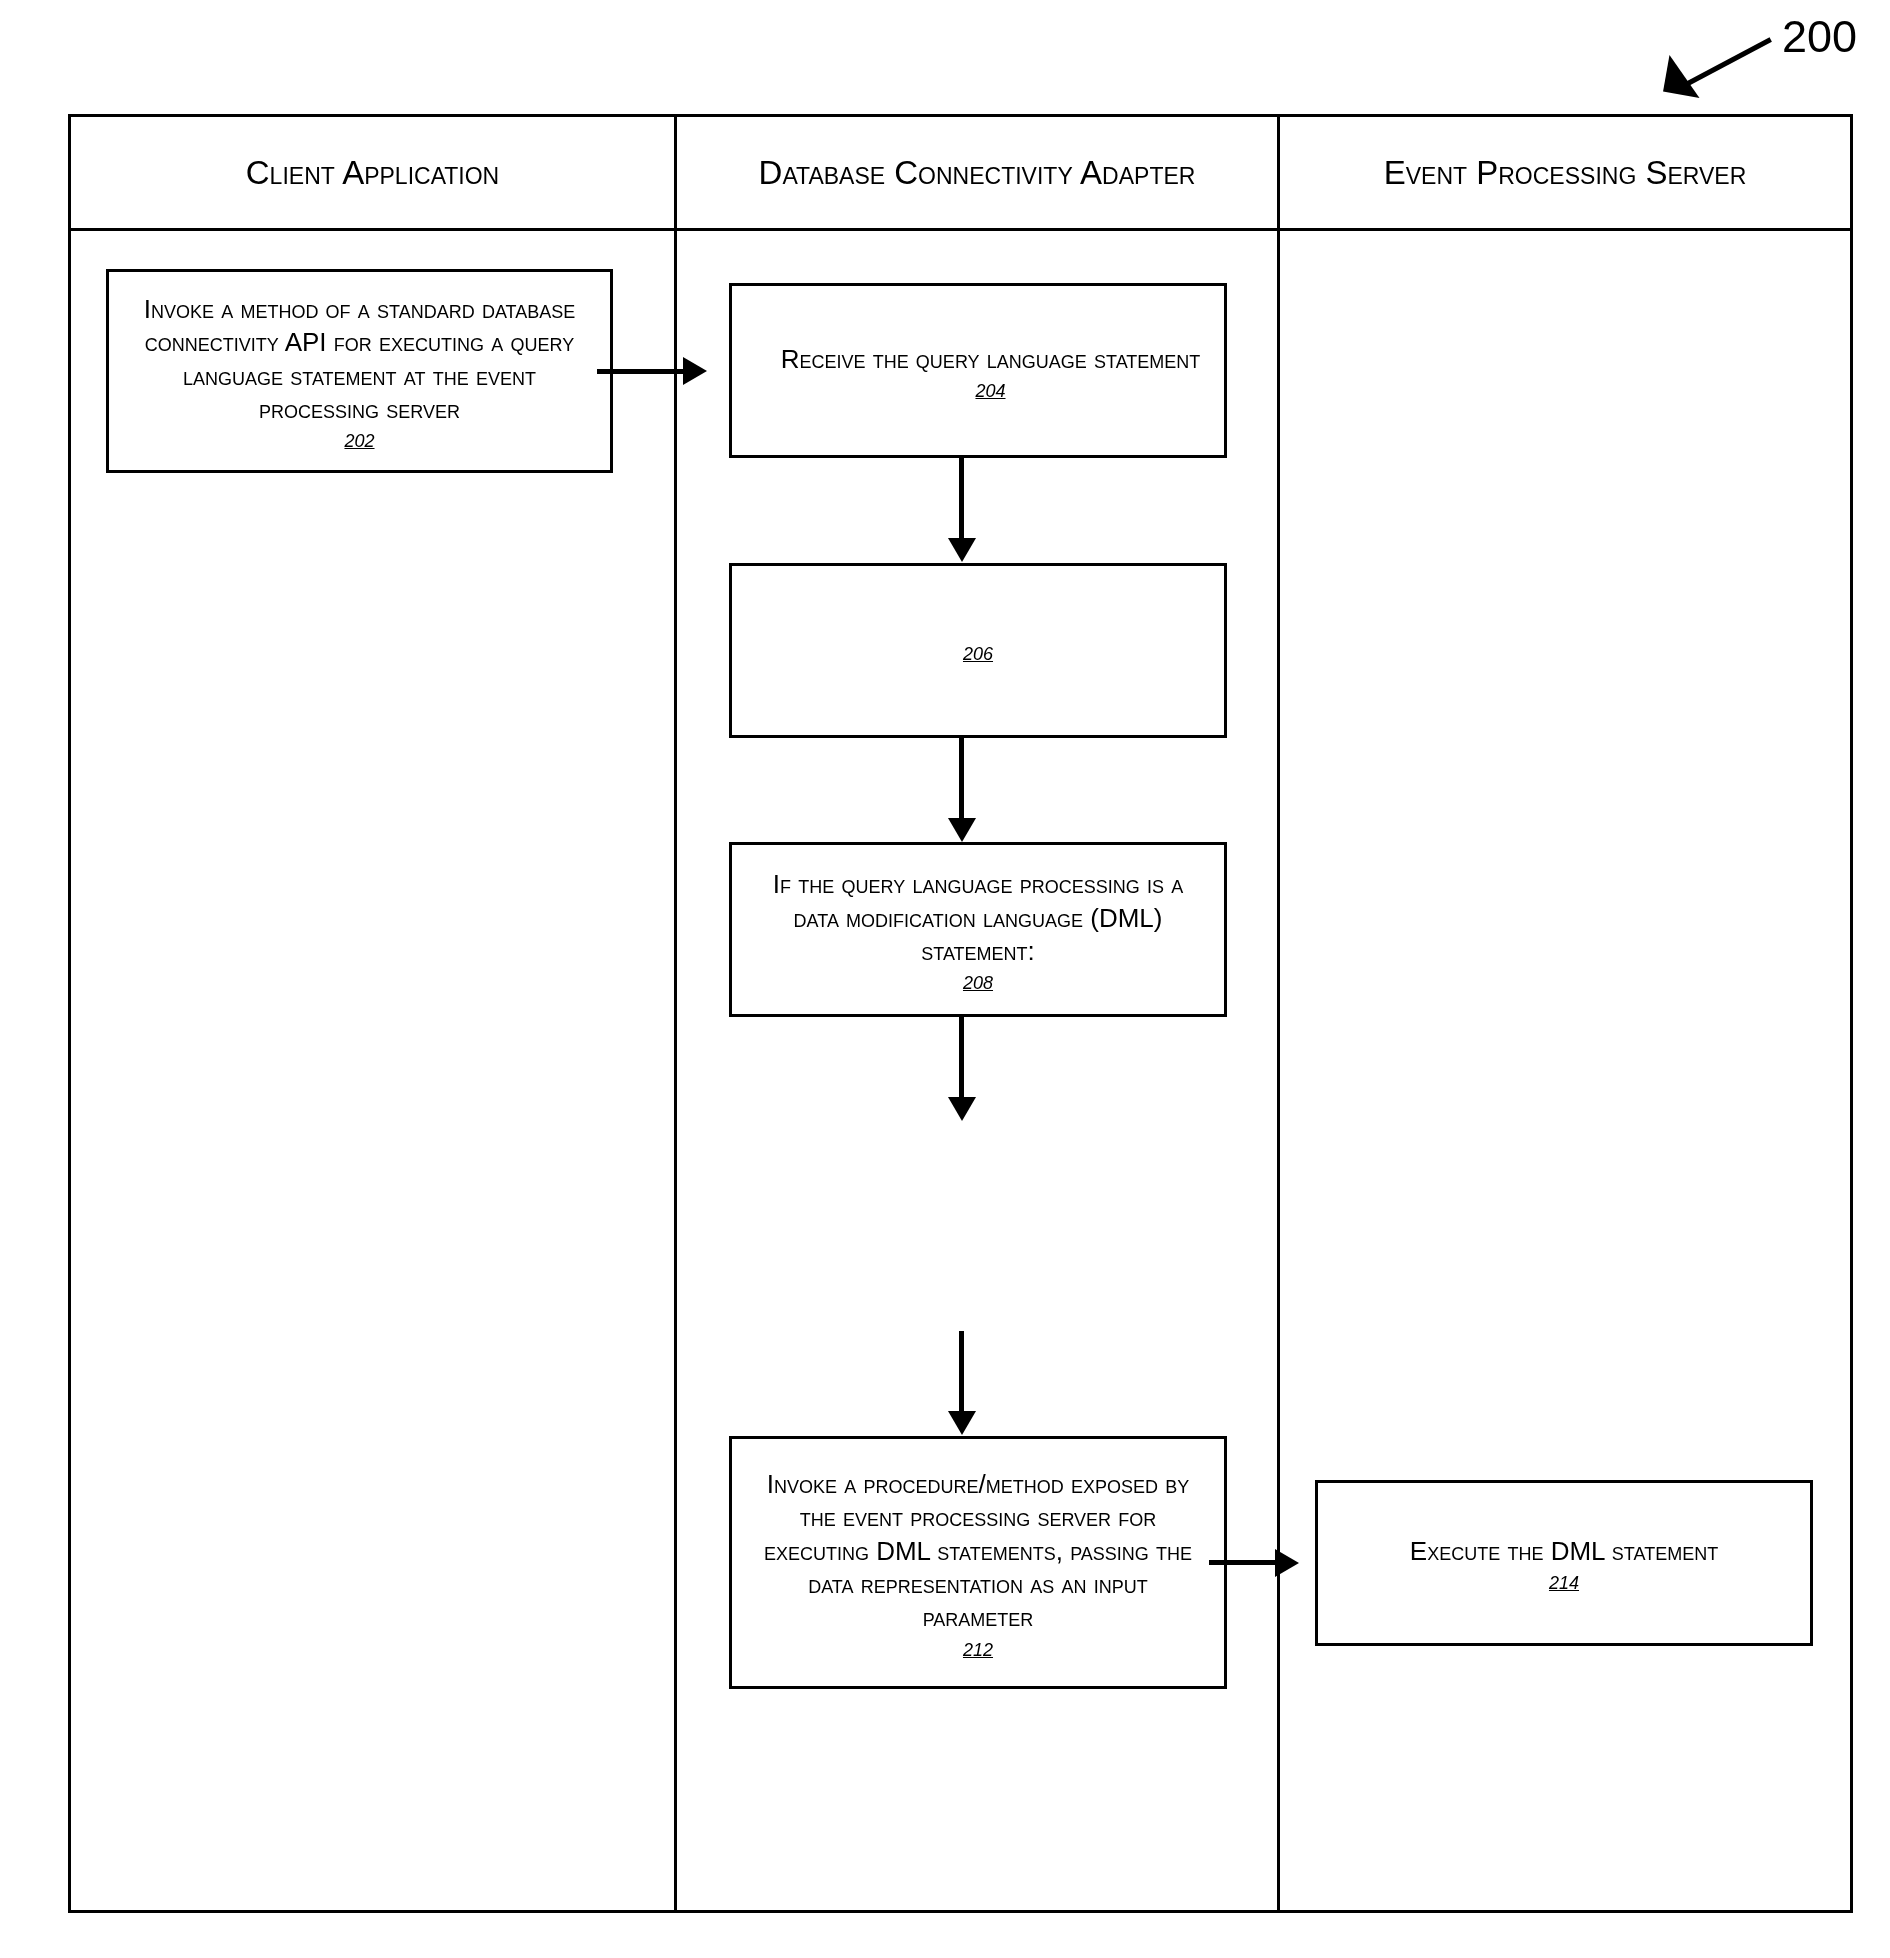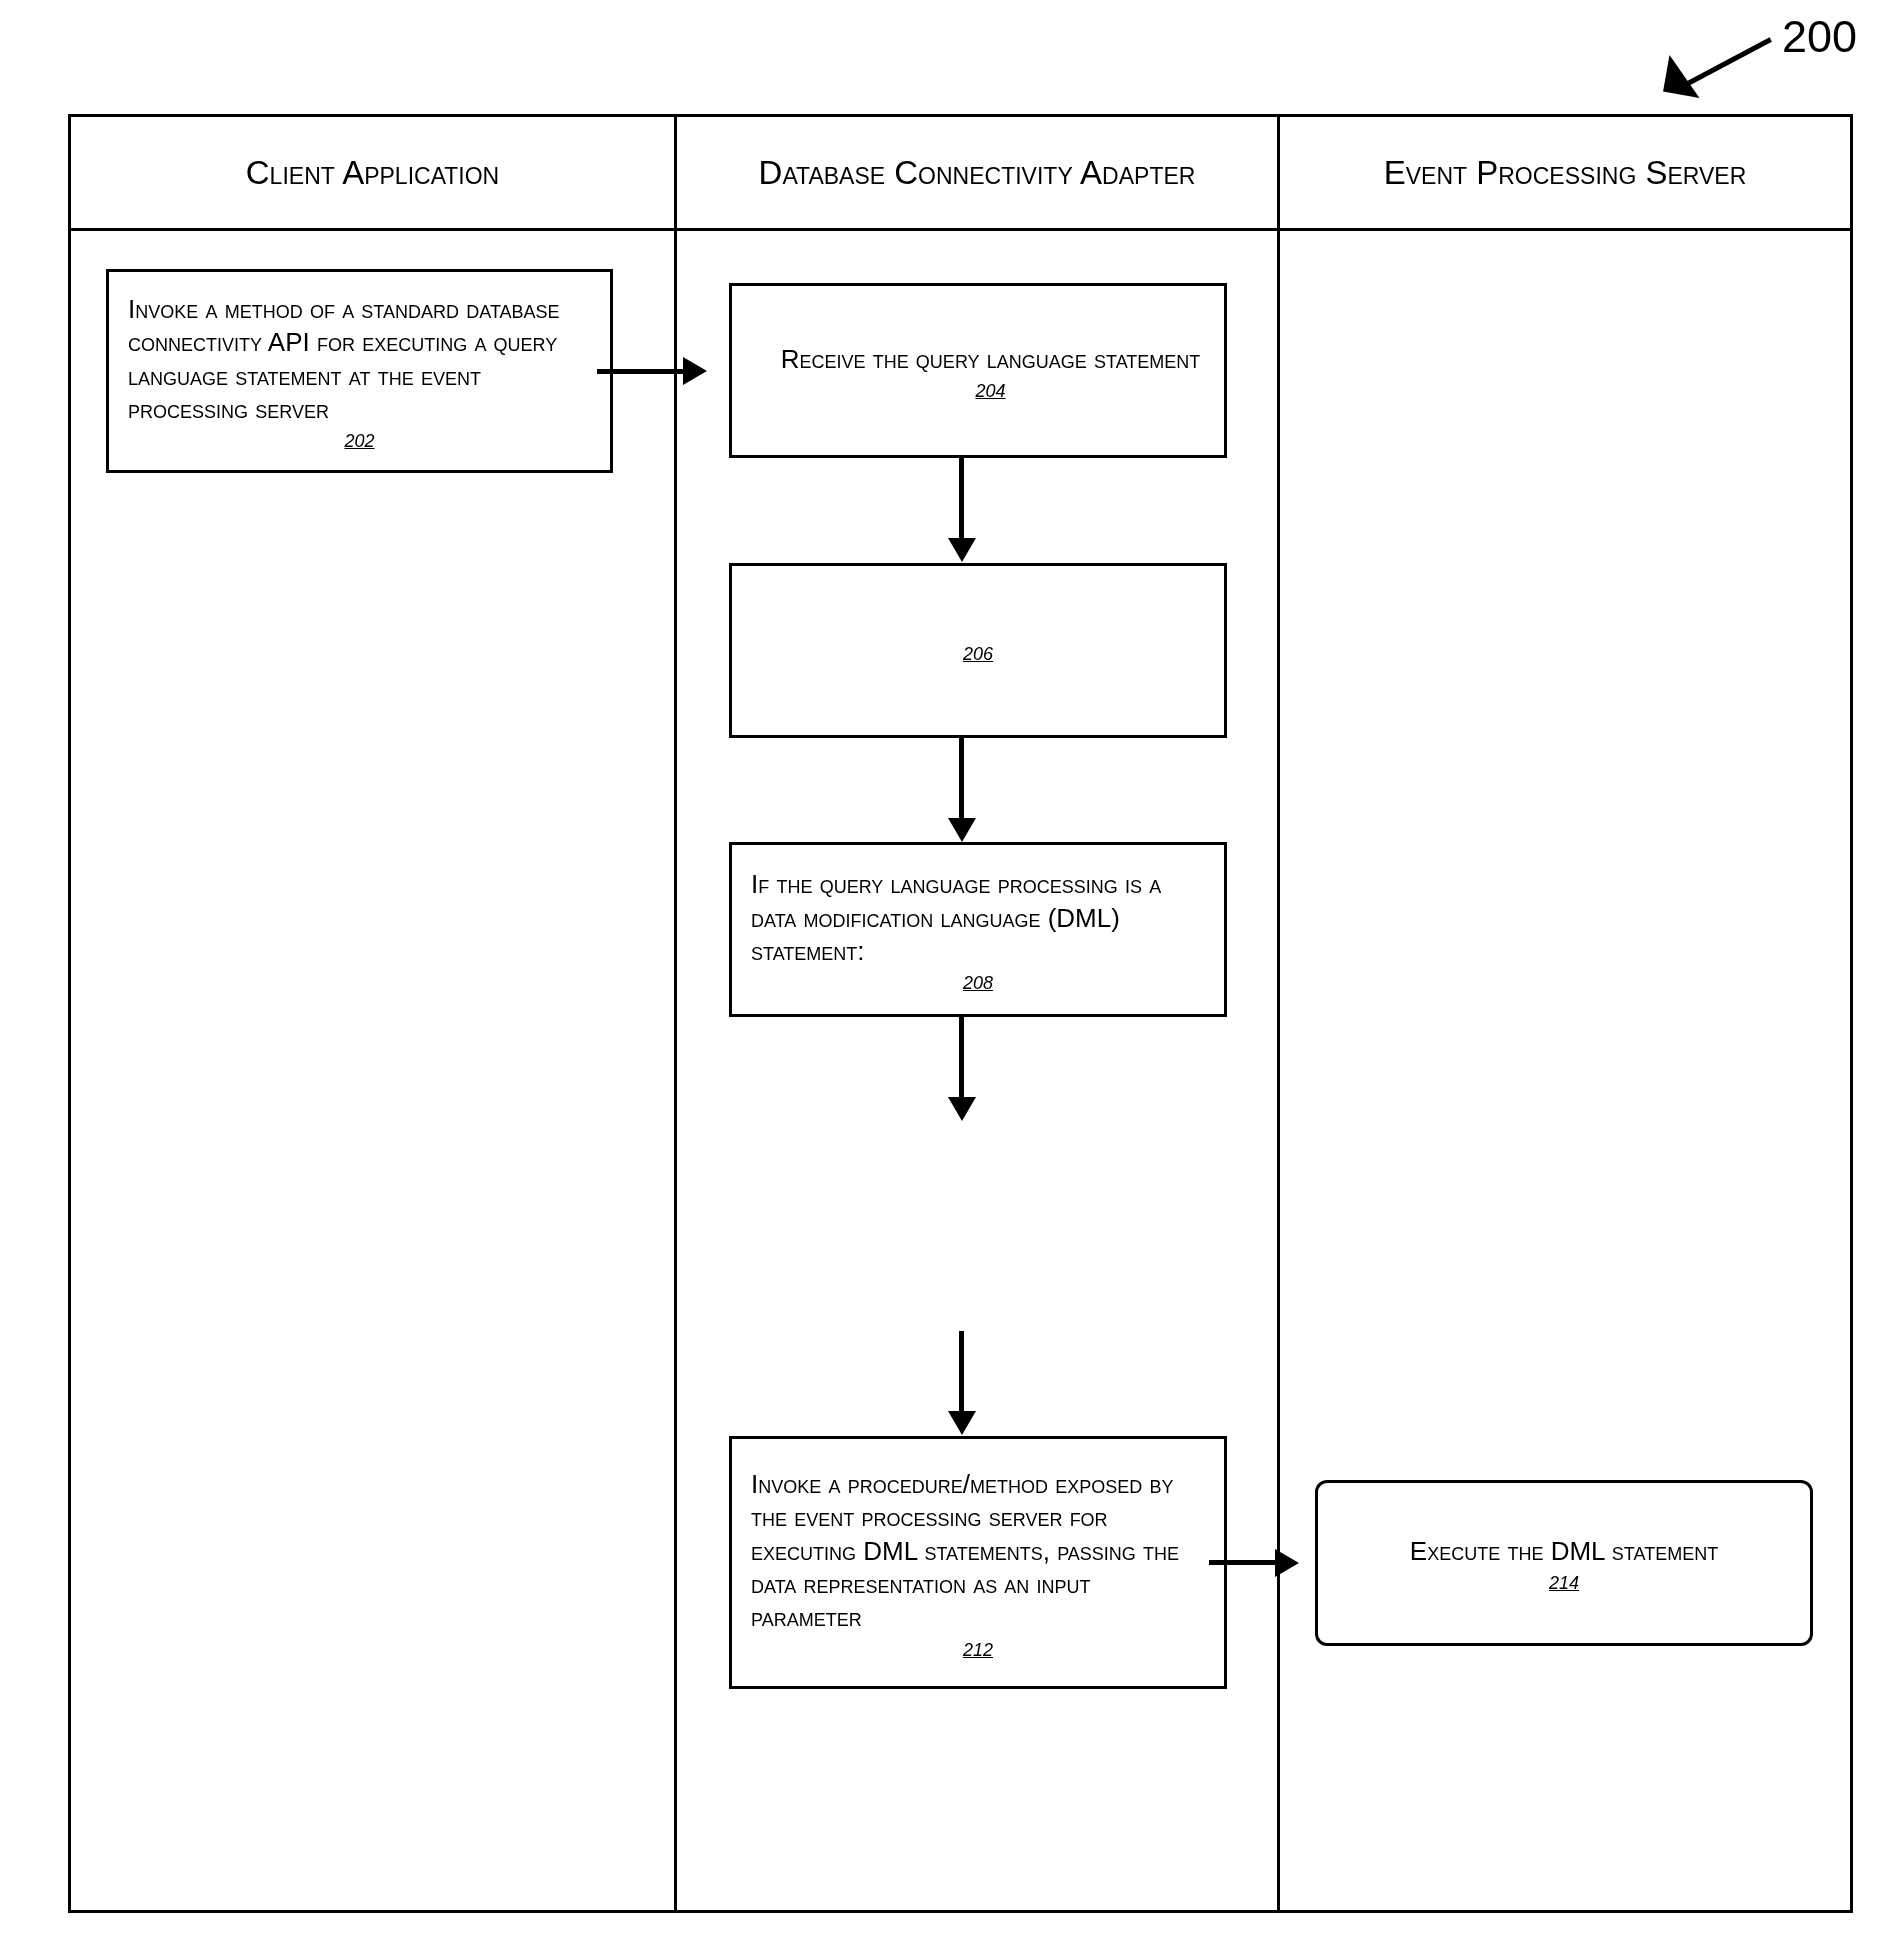--- a/index.html
+++ b/index.html
@@ -52,20 +52,21 @@
   }
   .step {
     position: absolute;
     border: 3.5px solid #000;
     background: #fff;
     box-sizing: border-box;
     display: flex;
     flex-direction: column;
     align-items: center;
     justify-content: center;
+    text-align: center;
     padding: 15.7px 19px 12.2px 19px;
   }
   .step-text {
     font-variant: small-caps;
     font-size: 26px;
     line-height: 1.28;
   }
   .step-num {
     font-size: 18px;
     text-decoration: underline;
@@ -165,21 +166,21 @@
           <div class="step-num">212</div>
         </div>
       </div>
     </div>
 
     <div class="lane lane3">
       <div class="lane-header">
         <span>Event Processing Server</span>
       </div>
       <div class="lane-body">
-        <div class="step" style="left:35px; top:1249px; width:498px; height:166px;border-radius:12px;">
+        <div class="step" style="left:35px; top:1249px; width:498px; height:166px;">
           <div class="step-text">Execute the DML statement</div>
           <div class="step-num">214</div>
         </div>
       </div>
     </div>
   </div>
 
   <div class="arrow-h" style="left:597px; top:369px; width:86px;"></div>
   <div class="arrow-head-right" style="left:683px; top:357px;"></div>
 

